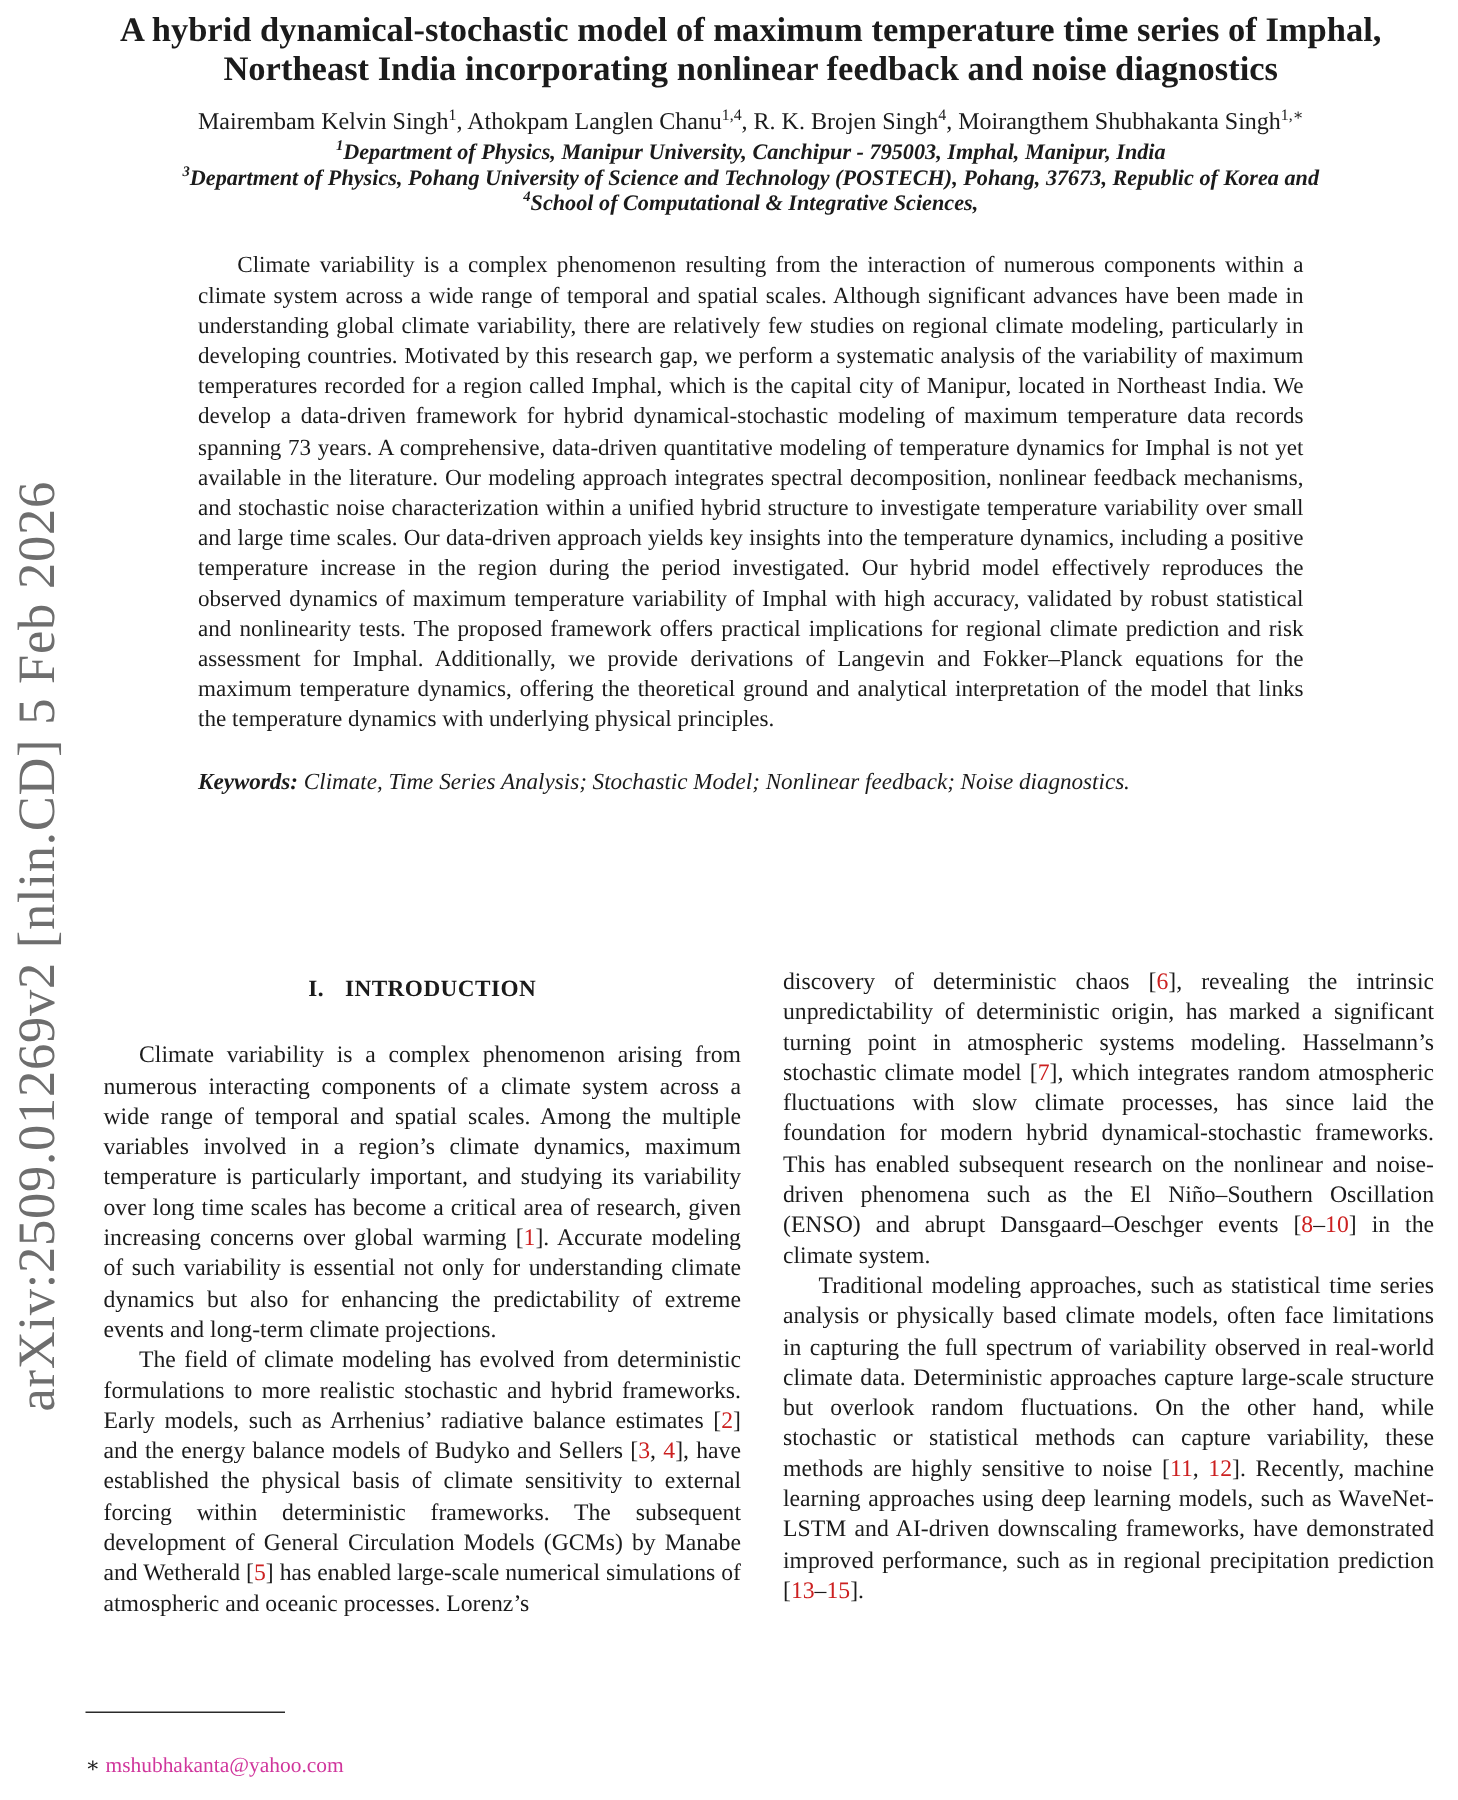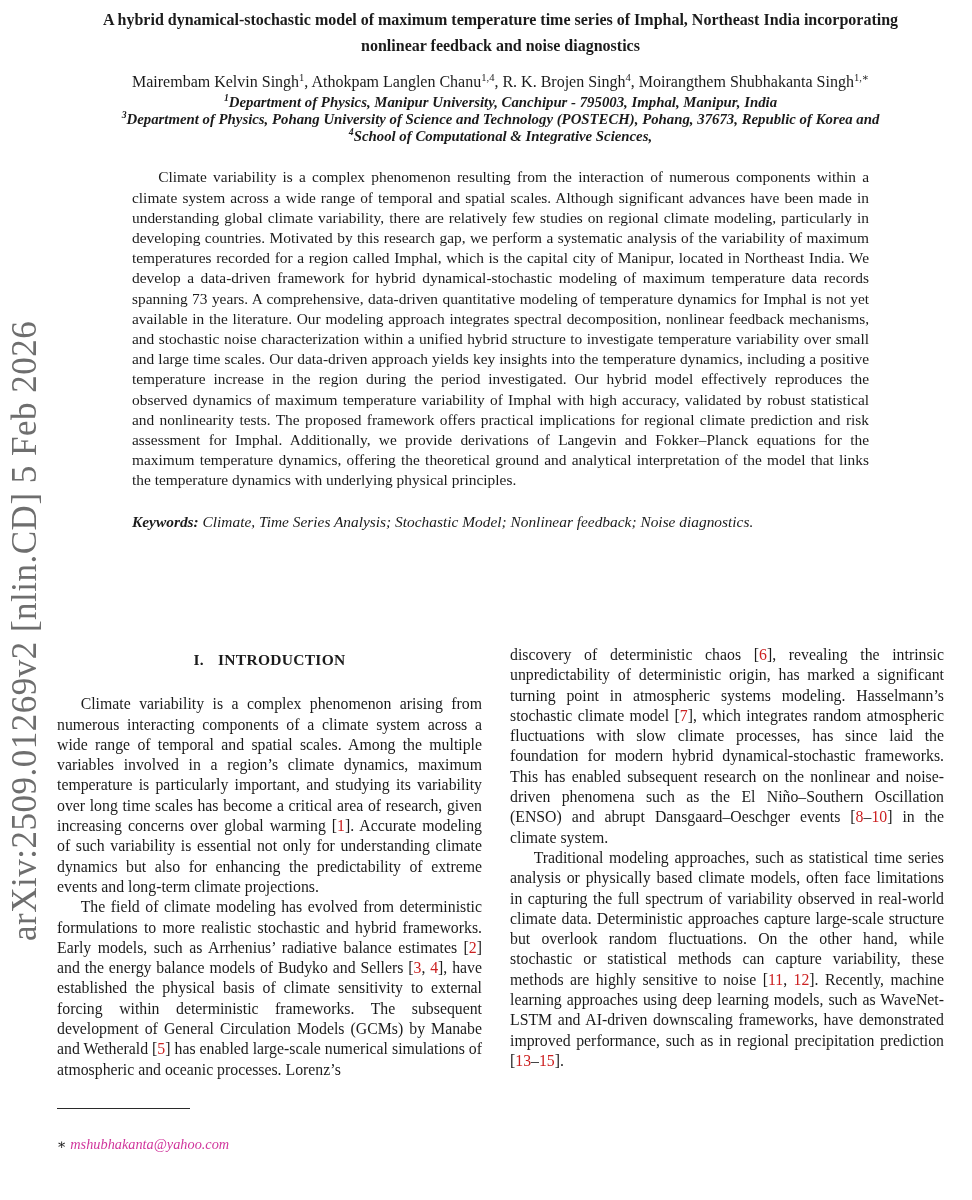--- a/index.html
+++ b/index.html
@@ -12,49 +12,49 @@
   .watermark {
     position:absolute; left:2px; top:278px; height:706px; width:46px;
     writing-mode:vertical-rl; transform:rotate(180deg);
     display:flex; align-items:center; justify-content:center;
     font-size:35px; color:var(--color-watermark,#6e6e6e);
     letter-spacing:0.5px; white-space:nowrap;
   }
   .content { position:absolute; left:57px; top:0; width:887px; }
   .title {
     margin:7px 18px 0; text-align:center;
-    font-weight:bold; font-size:16px; line-height:26px;
+    font-weight:bold; font-size:23px; line-height:26px;
   }
   .authors { margin-top:13px; text-align:center; font-size:16px; line-height:19px; }
   .affiliations { margin-top:3px; text-align:center; font-style:italic; font-size:14.8px; line-height:16.8px;font-weight:bold; }
   .abstract {
     width:737px; margin:23px auto 0; text-align:justify;
     font-size:15.4px; line-height:20.2px; text-indent:1.7em;
     hyphens:auto;
   }
   .keywords {
     width:737px; margin:21px auto 0; text-align:justify;
     font-size:15.4px; line-height:20.2px;font-style:italic;
   }
   .columns {
-    position:absolute; left:0; top:645px; width:887px;
+    position:absolute; left:12px; top:645px; width:887px;
     display:flex; gap:28px;
     font-size:15.8px; line-height:20.3px; text-align:justify;
     hyphens:auto;
   }
   .col-left { width:425px; }
   .col-right { width:434px; }
   .section-heading {
     text-align:center; font-weight:bold; font-size:15.5px;
     margin:5px 0 24px; letter-spacing:0.3px;
   }
   .section-heading .sec-num { margin-right:14px; }
   .body-par { text-indent:1.5em; }
   .body-par.noindent { text-indent:0; }
-  .footnote { position:absolute; left:57px; top:1108px; width:425px;font-style:italic; }
+  .footnote { position:absolute; left:57px; top:1141px; width:425px; }
   .footnote-rule { width:133px; border-top:1.4px solid #2a2a2a; margin-bottom:26px; }
   .footnote-text { font-size:14.3px; line-height:18px; }
   .seg-sup { vertical-align:super; font-size:66%; line-height:0; }
   .seg-cite { color:var(--color-citation,#cc2020); }
   .seg-linksup { vertical-align:super; font-size:66%; line-height:0; color:var(--color-link-star,#5b5bdd); }
   .seg-email { color:var(--color-email,#d0369c); }
   .seg-bold { font-weight:bold; }
 </style>
 </head>
 <body>

